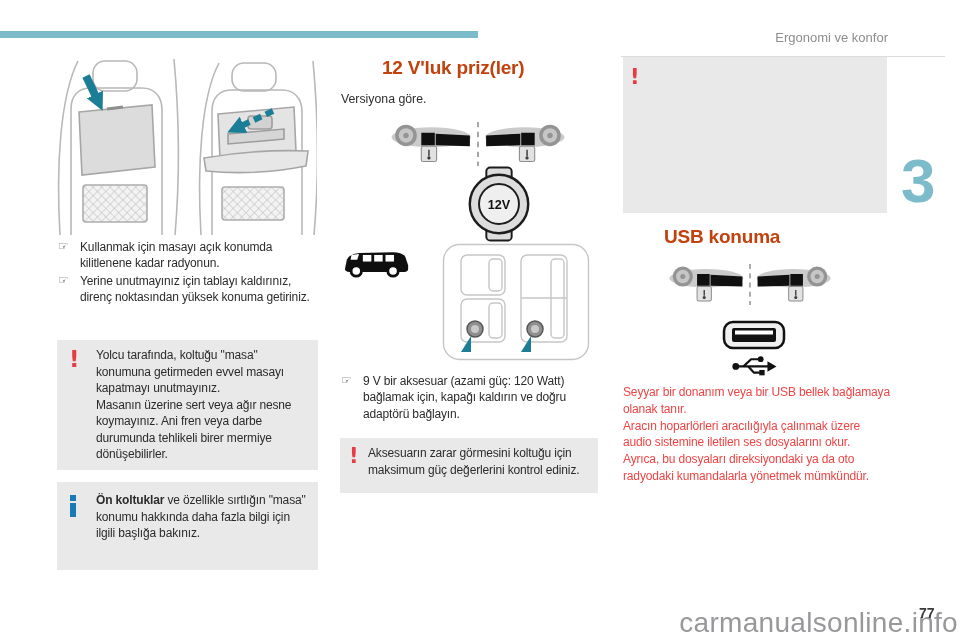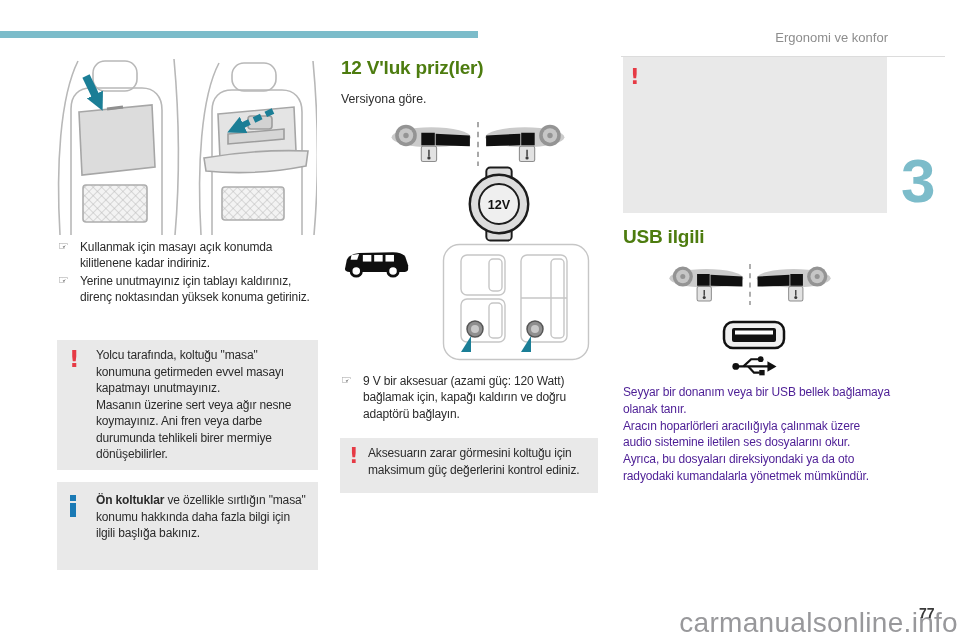--- a/index.html
+++ b/index.html
@@ -6,21 +6,21 @@
   .page{
     position:relative;width:960px;height:640px;background:#fff;overflow:hidden;
     font-family:"Liberation Sans","DejaVu Sans",sans-serif;color:#2e2e2e;border-radius:10px;
   }
   
   .top-stripe{position:absolute;left:0;top:31px;width:478px;height:7px;background:var(--teal,#7cbcca);}
   .header-title{position:absolute;top:30px;right:72px;font-size:13px;color:#8d8d8d;}
   .header-rule{position:absolute;left:621px;top:56px;width:324px;height:1px;background:#dcdcdc;}
   .chapter-num{position:absolute;left:901px;top:150px;font-size:62px;font-weight:bold;line-height:1;color:var(--teal,#7cbcca);}
   
-  .h1{position:absolute;font-size:19px;font-weight:bold;color:#4d7c0f;letter-spacing:-0.2px;}
+  .h1{position:absolute;font-size:19px;font-weight:bold;color:#c2410c;letter-spacing:-0.2px;margin-left:41px;}
   .sub{position:absolute;font-size:12.3px;color:#2e2e2e;text-align:center;}
   .bullets{position:absolute;left:58px;top:239px;width:266px;}
   .bullet{display:flex;gap:9px;font-size:12px;letter-spacing:-0.15px;line-height:1.37;margin-bottom:1px;color:#2b2b2b;}
   .hand{flex:0 0 13px;font-size:12px;color:#4a4a4a;line-height:1.3;}
   .m-bullet{position:absolute;left:341px;top:373px;width:262px;}
   
   .box{position:absolute;background:var(--box_bg,#e9e9e9);box-sizing:border-box;
        font-size:12px;letter-spacing:-0.15px;line-height:1.38;color:#2b2b2b;}
   .pre{white-space:pre-line;}
   .excl{position:absolute;font-weight:bold;color:var(--red,#e63a45);font-size:23px;line-height:1;font-family:"DejaVu Sans",sans-serif;}
@@ -28,21 +28,21 @@
   .l-warn .excl{left:12px;top:8px;}
   .l-info{left:57px;top:482px;width:261px;height:88px;padding:10px 12px 6px 39px;}
   .i-icon{position:absolute;left:13px;top:13px;width:6px;}
   .i-dot,.i-bar{display:block;width:6px;background:var(--blue,#1a7ab5);}
   .i-dot{height:6px;margin-bottom:2px;}
   .i-bar{height:14px;}
   .m-warn{left:340px;top:438px;width:258px;height:55px;padding:7px 6px 6px 28px;}
   .m-warn .excl{left:9px;top:8px;font-size:21px;}
   .r-warn{left:623px;top:57px;width:264px;height:156px;padding:9px 6px 6px 25px;}
   .r-warn .excl{left:7px;top:10px;font-size:21px;}
-  .r-body{position:absolute;left:623px;top:384px;width:268px;font-size:12px;letter-spacing:-0.15px;line-height:1.4;color:#4c1d95;}
+  .r-body{position:absolute;left:623px;top:384px;width:268px;font-size:12px;letter-spacing:-0.15px;line-height:1.4;color:#ef4444;}
   
   .illus{position:absolute;}
   
   .pageno{position:absolute;left:919px;top:605px;font-size:14px;font-weight:bold;color:#3a3a3a;z-index:3;text-align:right;}
   .wm{position:absolute;right:2px;top:607px;font-size:28px;color:#98989b;z-index:2;letter-spacing:0.3px;}
 </style>
 </head>
 <body>
 
 <div class="page">
@@ -84,21 +84,21 @@
       <rect x="167" y="132" width="62" height="33" rx="3" fill="url(#mesh1)" stroke="#adadad"></rect>
     </g>
 
     <line x1="31" y1="21" x2="42" y2="44" stroke-width="8" style="stroke:var(--teal_dark,#1b7e96)" marker-end="url(#ah1)"></line>
     <line x1="218" y1="56" x2="184" y2="72" stroke-width="6" stroke-dasharray="8 5" style="stroke:var(--teal_dark,#1b7e96)" marker-end="url(#ah1)"></line>
   </svg>
 
   <div class="bullets">
     <div class="bullet">
       <span class="hand">☞</span>
-      <span>Kullanmak için masayı açık konumda kilitlenene kadar indiriniz.</span>
+      <span>Kullanmak için masayı açık konumda kilitlenene kadar radyonun.</span>
     </div>
     <div class="bullet">
       <span class="hand">☞</span>
       <span>Yerine unutmayınız için tablayı kaldırınız, direnç noktasından yüksek konuma getiriniz.</span>
     </div>
   </div>
 
   <div class="box l-warn">
     <span class="excl">!</span>
     <div class="pre">Yolcu tarafında, koltuğu "masa" konumuna getirmeden evvel masayı kapatmayı unutmayınız.
@@ -176,21 +176,21 @@
 
   <div class="box m-warn">
     <span class="excl">!</span>
     <div>Aksesuarın zarar görmesini koltuğu için maksimum güç değerlerini kontrol ediniz.</div>
   </div>
 
   <div class="box r-warn">
     <span class="excl">!</span>
   </div>
 
-  <div class="h1" style="left:623px;top:226px">USB ilgili</div>
+  <div class="h1" style="left:623px;top:226px">USB konuma</div>
 
   <svg class="illus" style="left:666px;top:262px" width="168" height="45" viewBox="0 0 200 53">
     <g id="dashL2">
       <ellipse cx="48" cy="19" rx="44" ry="11" fill="#cbcbcb"></ellipse>
       <circle cx="20" cy="17" r="12" fill="#949494"></circle>
       <circle cx="20" cy="17" r="8" fill="#c6c6c6"></circle>
       <circle cx="20" cy="17" r="3" fill="#949494"></circle>
       <rect x="37" y="14" width="15" height="14" fill="#101010"></rect>
       <path d="M53,15 L91,17 L91,29 L53,28 Z" fill="#101010"></path>
       <rect x="37" y="29" width="17" height="17" rx="2" fill="#e2e2e2" stroke="#8d8d8d" stroke-width="1.2"></rect>

